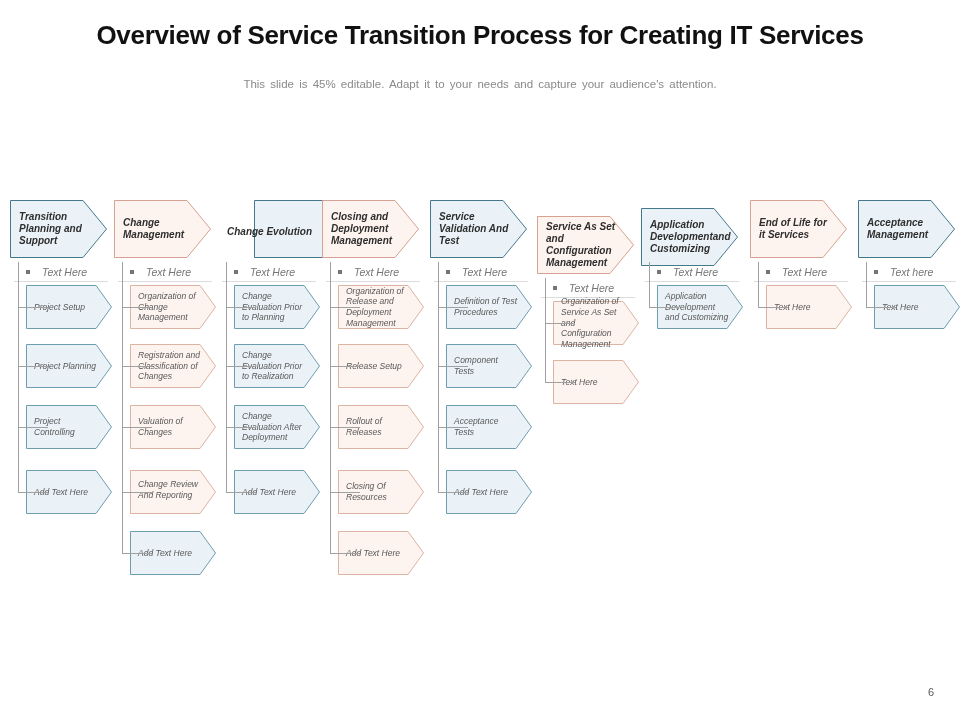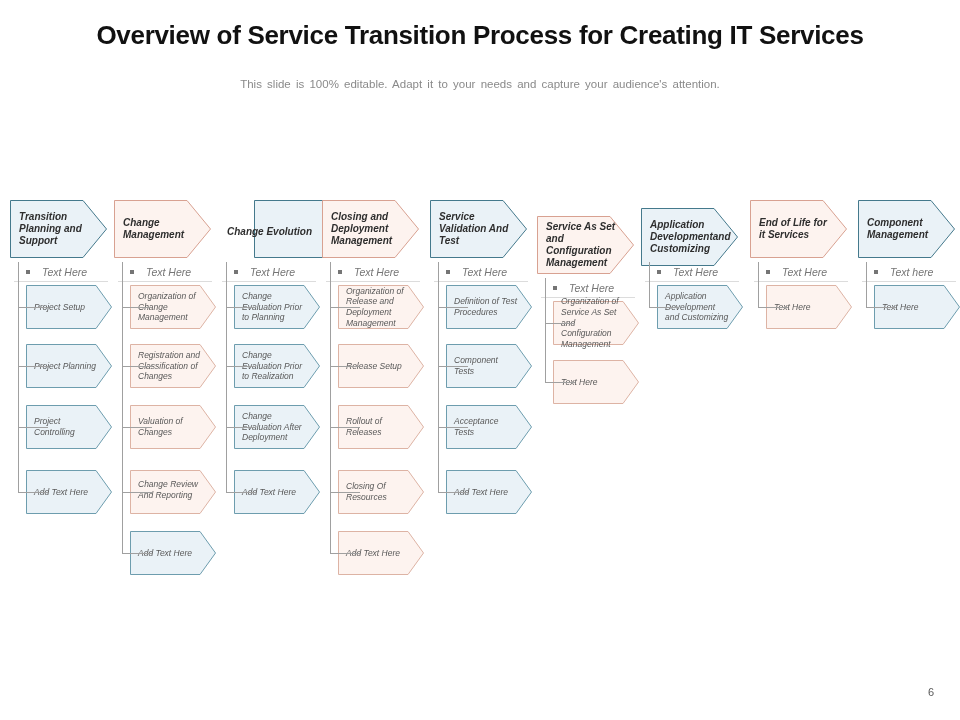--- a/index.html
+++ b/index.html
@@ -25,21 +25,21 @@
   .sq{width:4px;height:4px;background:var(--bullet-text,#757575);flex:0 0 auto;}
   .bullet-label{font-size:10.5px;color:var(--bullet-text,#757575);white-space:nowrap;}
   .rule{position:absolute;top:81px;left:4px;width:94px;height:1px;background:var(--rule,#dcdcdc);}
   .page-num{position:absolute;top:686px;right:26px;font-size:11px;color:var(--page,#595959);}
 </style>
 </head>
 <body>
 
 <div id="slide">
   <div class="title">Overview of Service Transition Process for Creating IT Services</div>
-  <div class="subtitle">This slide is 100% editable. Adapt it to your needs and capture your audience's attention.</div>
+  <div class="subtitle">This slide is 45% editable. Adapt it to your needs and capture your audience's attention.</div>
   <div id="diagram">
       <div class="col" style="left: 10px;">
         <div class="trunk" style="left: 8px; top: 62px; height: 230px;"></div>
         <div class="arrow" style="width: 97px; height: 58px; left: 0px; top: 0px;">
           <svg width="97" height="58">
             <path d="M0.5 0.5 L73 0.5 L96.5 29 L73 57.5 L0.5 57.5 Z" fill="#eaf2f7" stroke="#44798c" stroke-width="1"></path>
           </svg>
           <div class="lbl hdr-lbl">Transition Planning and Support</div>
         </div>
         <div class="bullet-row">
@@ -327,21 +327,21 @@
           </svg>
           <div class="lbl sub-lbl">Text Here</div>
         </div>
       </div>
       <div class="col" style="left: 858px;">
         <div class="trunk" style="left: 8px; top: 62px; height: 45px;"></div>
         <div class="arrow" style="width: 97px; height: 58px; left: 0px; top: 0px;">
           <svg width="97" height="58">
             <path d="M0.5 0.5 L73 0.5 L96.5 29 L73 57.5 L0.5 57.5 Z" fill="#eaf2f7" stroke="#44798c" stroke-width="1"></path>
           </svg>
-          <div class="lbl hdr-lbl">Component Management</div>
+          <div class="lbl hdr-lbl">Acceptance Management</div>
         </div>
         <div class="bullet-row">
           <span class="sq"></span>
           <span class="bullet-label">Text here</span>
         </div>
         <div class="rule"></div>
         <div class="branch" style="left: 8px; top: 107px;"></div>
         <div class="arrow" style="width: 86px; height: 44px; left: 16px; top: 85px;">
           <svg width="86" height="44">
             <path d="M0.5 0.5 L70 0.5 L85.5 22 L70 43.5 L0.5 43.5 Z" fill="#eaf2f7" stroke="#6d9dae" stroke-width="1"></path>

